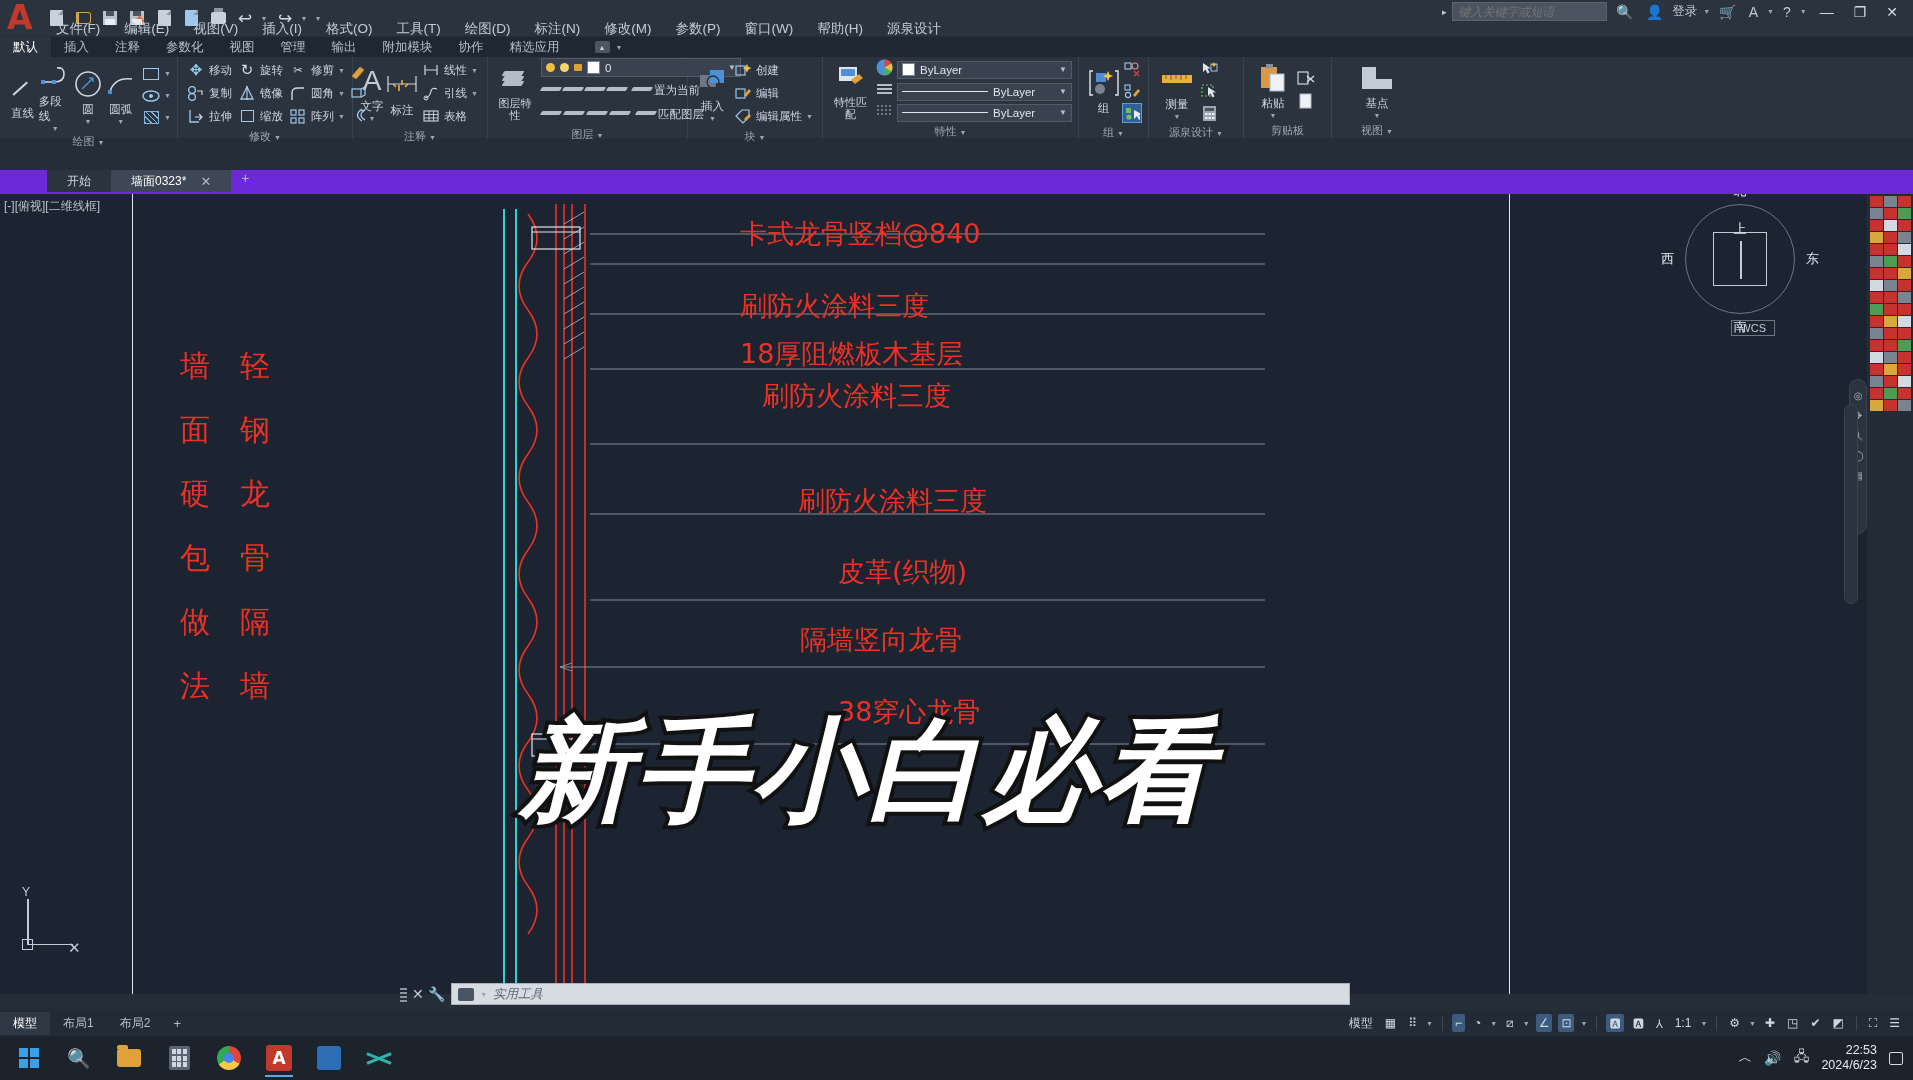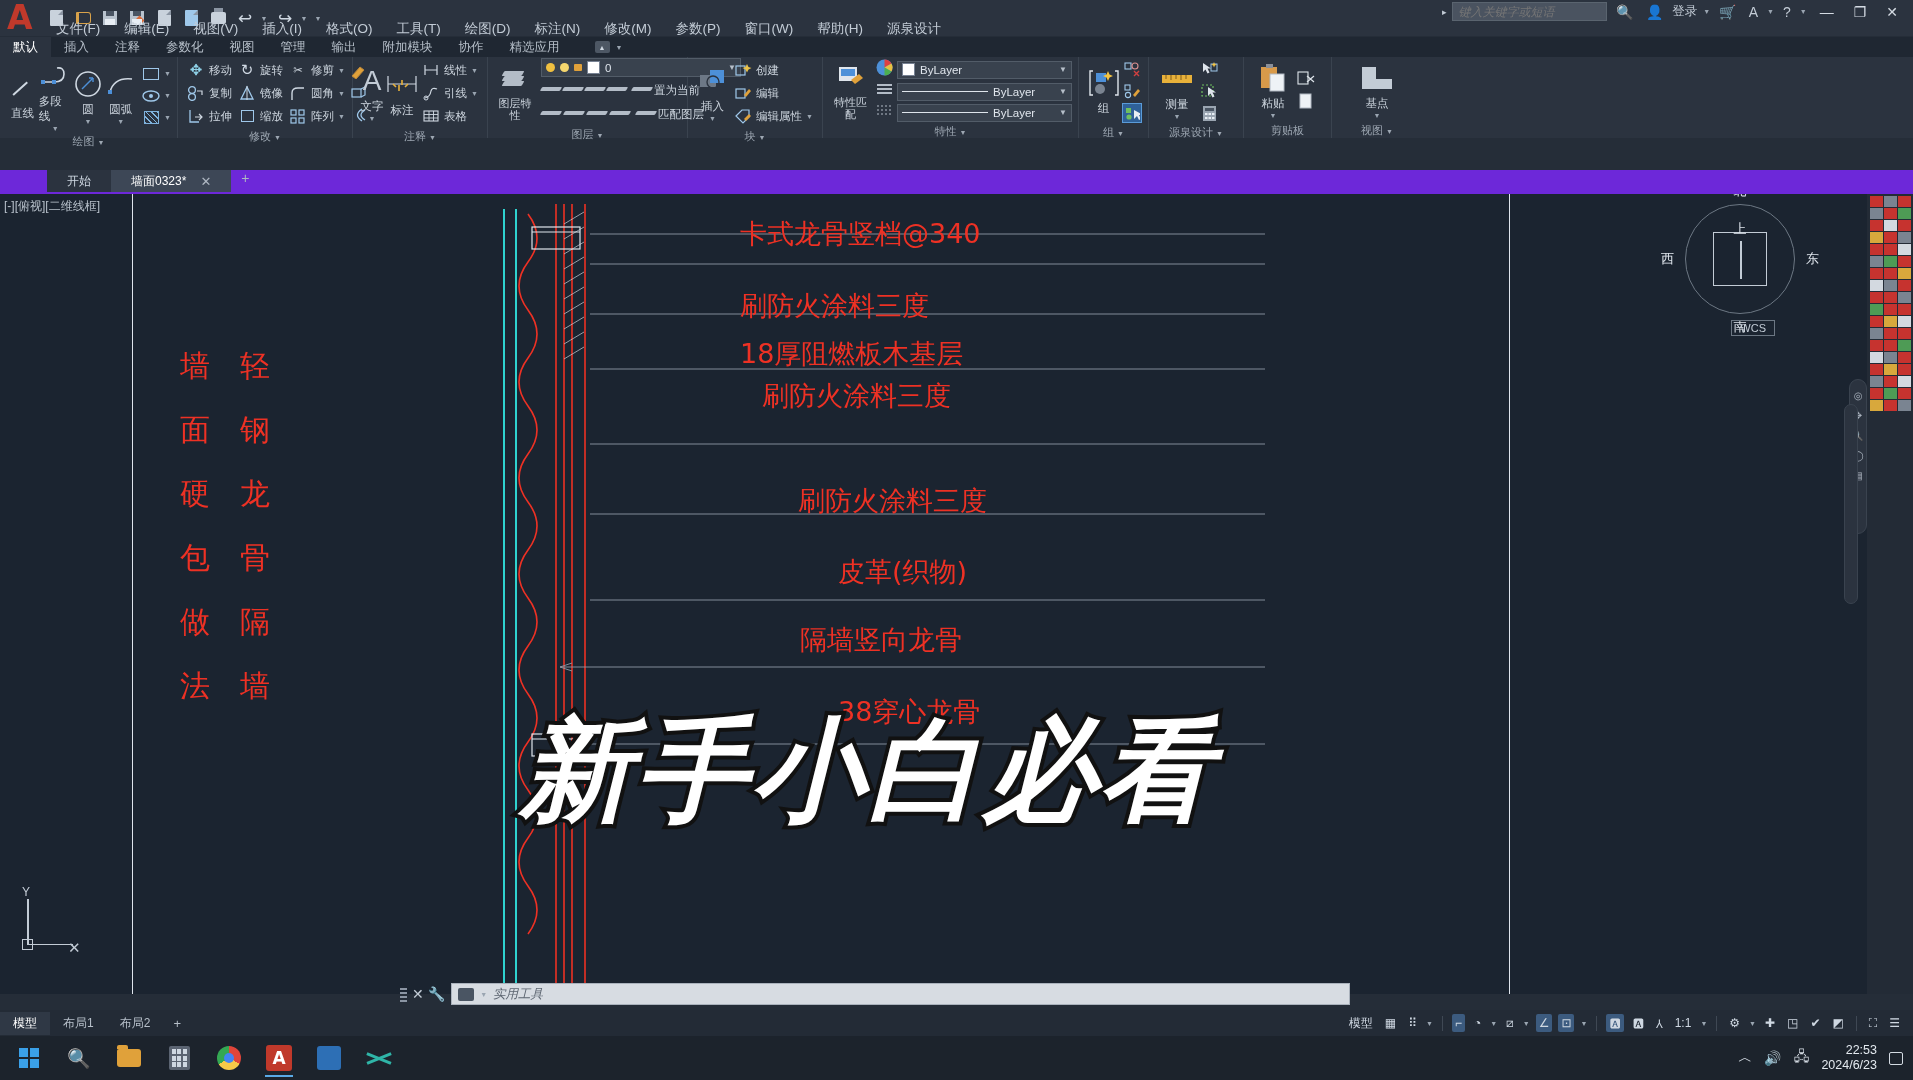--- a/index.html
+++ b/index.html
@@ -1047,21 +1047,21 @@
     </div>
     <div class="side-col" style="left:240px; top:140px">
       <div>轻</div>
       <div>钢</div>
       <div>龙</div>
       <div>骨</div>
       <div>隔</div>
       <div>墙</div>
     </div>
 
-    <div class="ann" style="left:740px; top:22px">卡式龙骨竖档@340</div>
+    <div class="ann" style="left:740px; top:22px">卡式龙骨竖档@840</div>
     <div class="ann" style="left:740px; top:94px">刷防火涂料三度</div>
     <div class="ann" style="left:740px; top:142px">18厚阻燃板木基层</div>
     <div class="ann" style="left:762px; top:184px">刷防火涂料三度</div>
     <div class="ann" style="left:798px; top:289px">刷防火涂料三度</div>
     <div class="ann" style="left:838px; top:360px">皮革(织物)</div>
     <div class="ann" style="left:800px; top:428px">隔墙竖向龙骨</div>
     <div class="ann" style="left:838px; top:500px">38穿心龙骨</div>
 
     <div class="ov2">新手小白必看</div>
 

